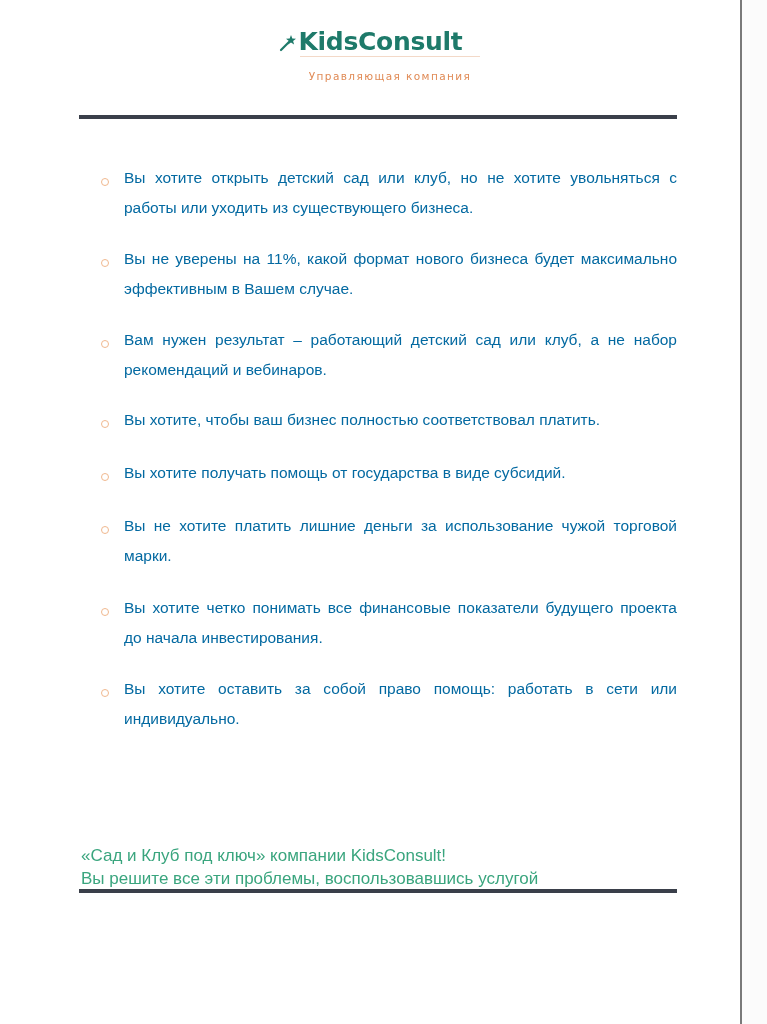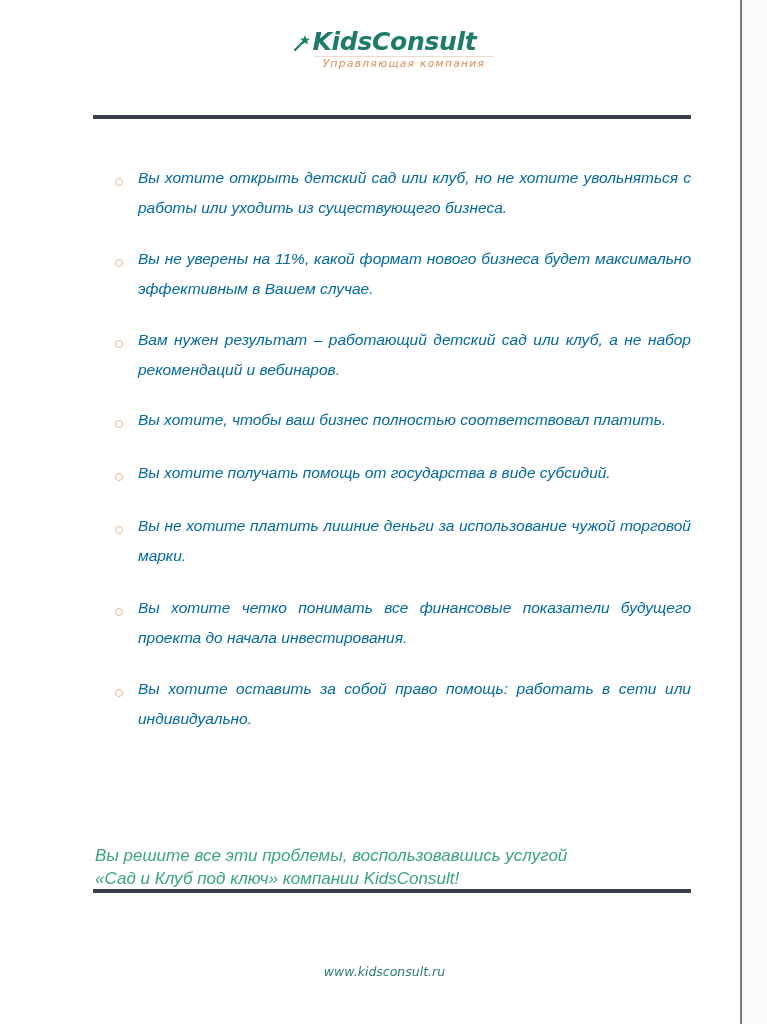--- a/index.html
+++ b/index.html
@@ -9,25 +9,24 @@
     }
     body {
       width: 767px;
       height: 1024px;
       position: relative;
       overflow: hidden;
       font-family: "Liberation Sans", sans-serif;
     }
     .page {
       position: absolute;
-      left: 14px; top: 0;
+      left: 0; top: 0;
       width: 741px;
       height: 816px;
       background: #ffffff;
-      font-style: italic;
     }
     .page-edge {
       position: absolute;
       left: 740px;
       top: 0;
       width: 2px;
       height: 1024px;
       background: #7a7a7a;
     }
     .page-shadow {
@@ -72,21 +71,21 @@
       display: block;
       margin: 0 auto;
       width: 180px;
       margin-left: 300px;
       font-family: "DejaVu Sans", sans-serif;
       font-size: 10.5px;
       color: #e08a55;
       letter-spacing: 1.4px;
       line-height: 12px;
       border-top: 1px solid #f3d9c8;
-      padding-top: 0px;
+      padding-top: 13px;
       text-align: center;
     }
 
     
     .heading {
       position: absolute;
       left: 81px;
       top: 91px;
       font-family: "Liberation Sans", sans-serif;
       font-size: 17.5px;
@@ -215,22 +214,21 @@
       <span class="bullet"></span>
       <div class="item-text">Вы хотите четко понимать все финансовые показатели будущего проекта до начала инвестирования.</div>
     </div>
     <div class="item" style="top:681px;">
       <span class="bullet"></span>
       <div class="item-text">Вы хотите оставить за собой право помощь: работать в сети или индивидуально.</div>
     </div>
   </div>
 
   <div class="cta">
+    <span class="cta-line">«Сад и Клуб под ключ» компании KidsConsult!</span>
     <span class="cta-line">Вы решите все эти проблемы, воспользовавшись услугой</span>
-    <span class="cta-line">«Сад и Клуб под ключ» компании KidsConsult!</span>
   </div>
   <div class="rule bottom"></div>
 
-  <div class="website">www.kidsconsult.ru</div>
 </div>
 
 <div class="page-edge"></div>
 <div class="page-shadow"></div>
 
 </body></html>

